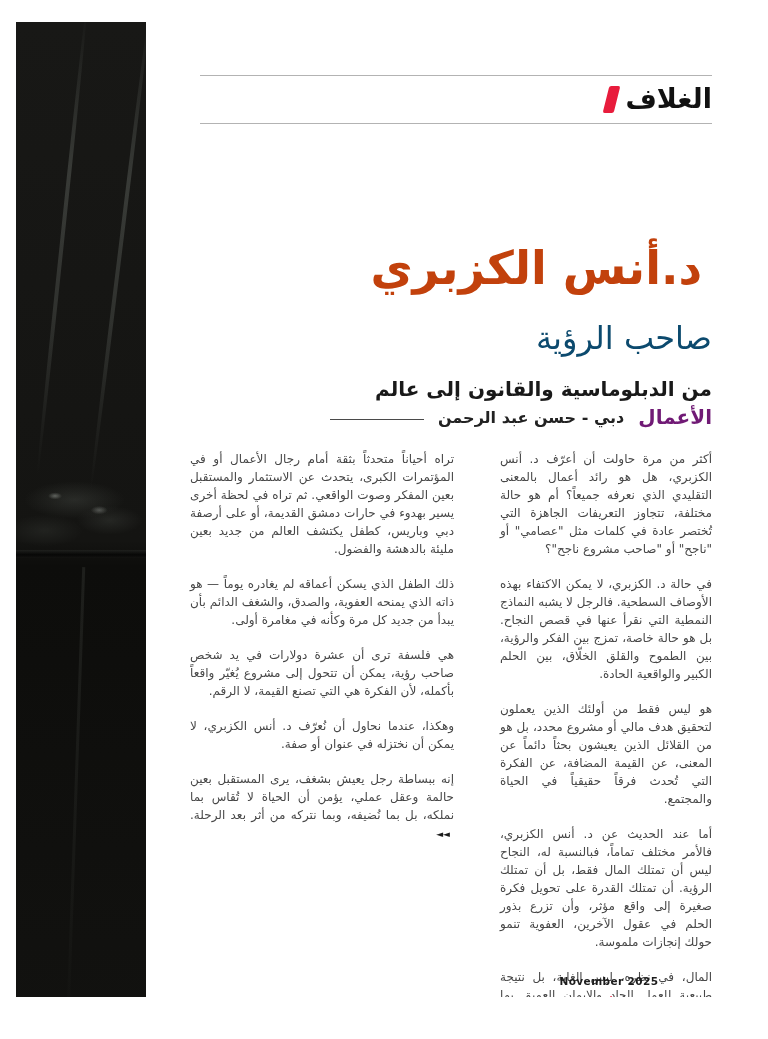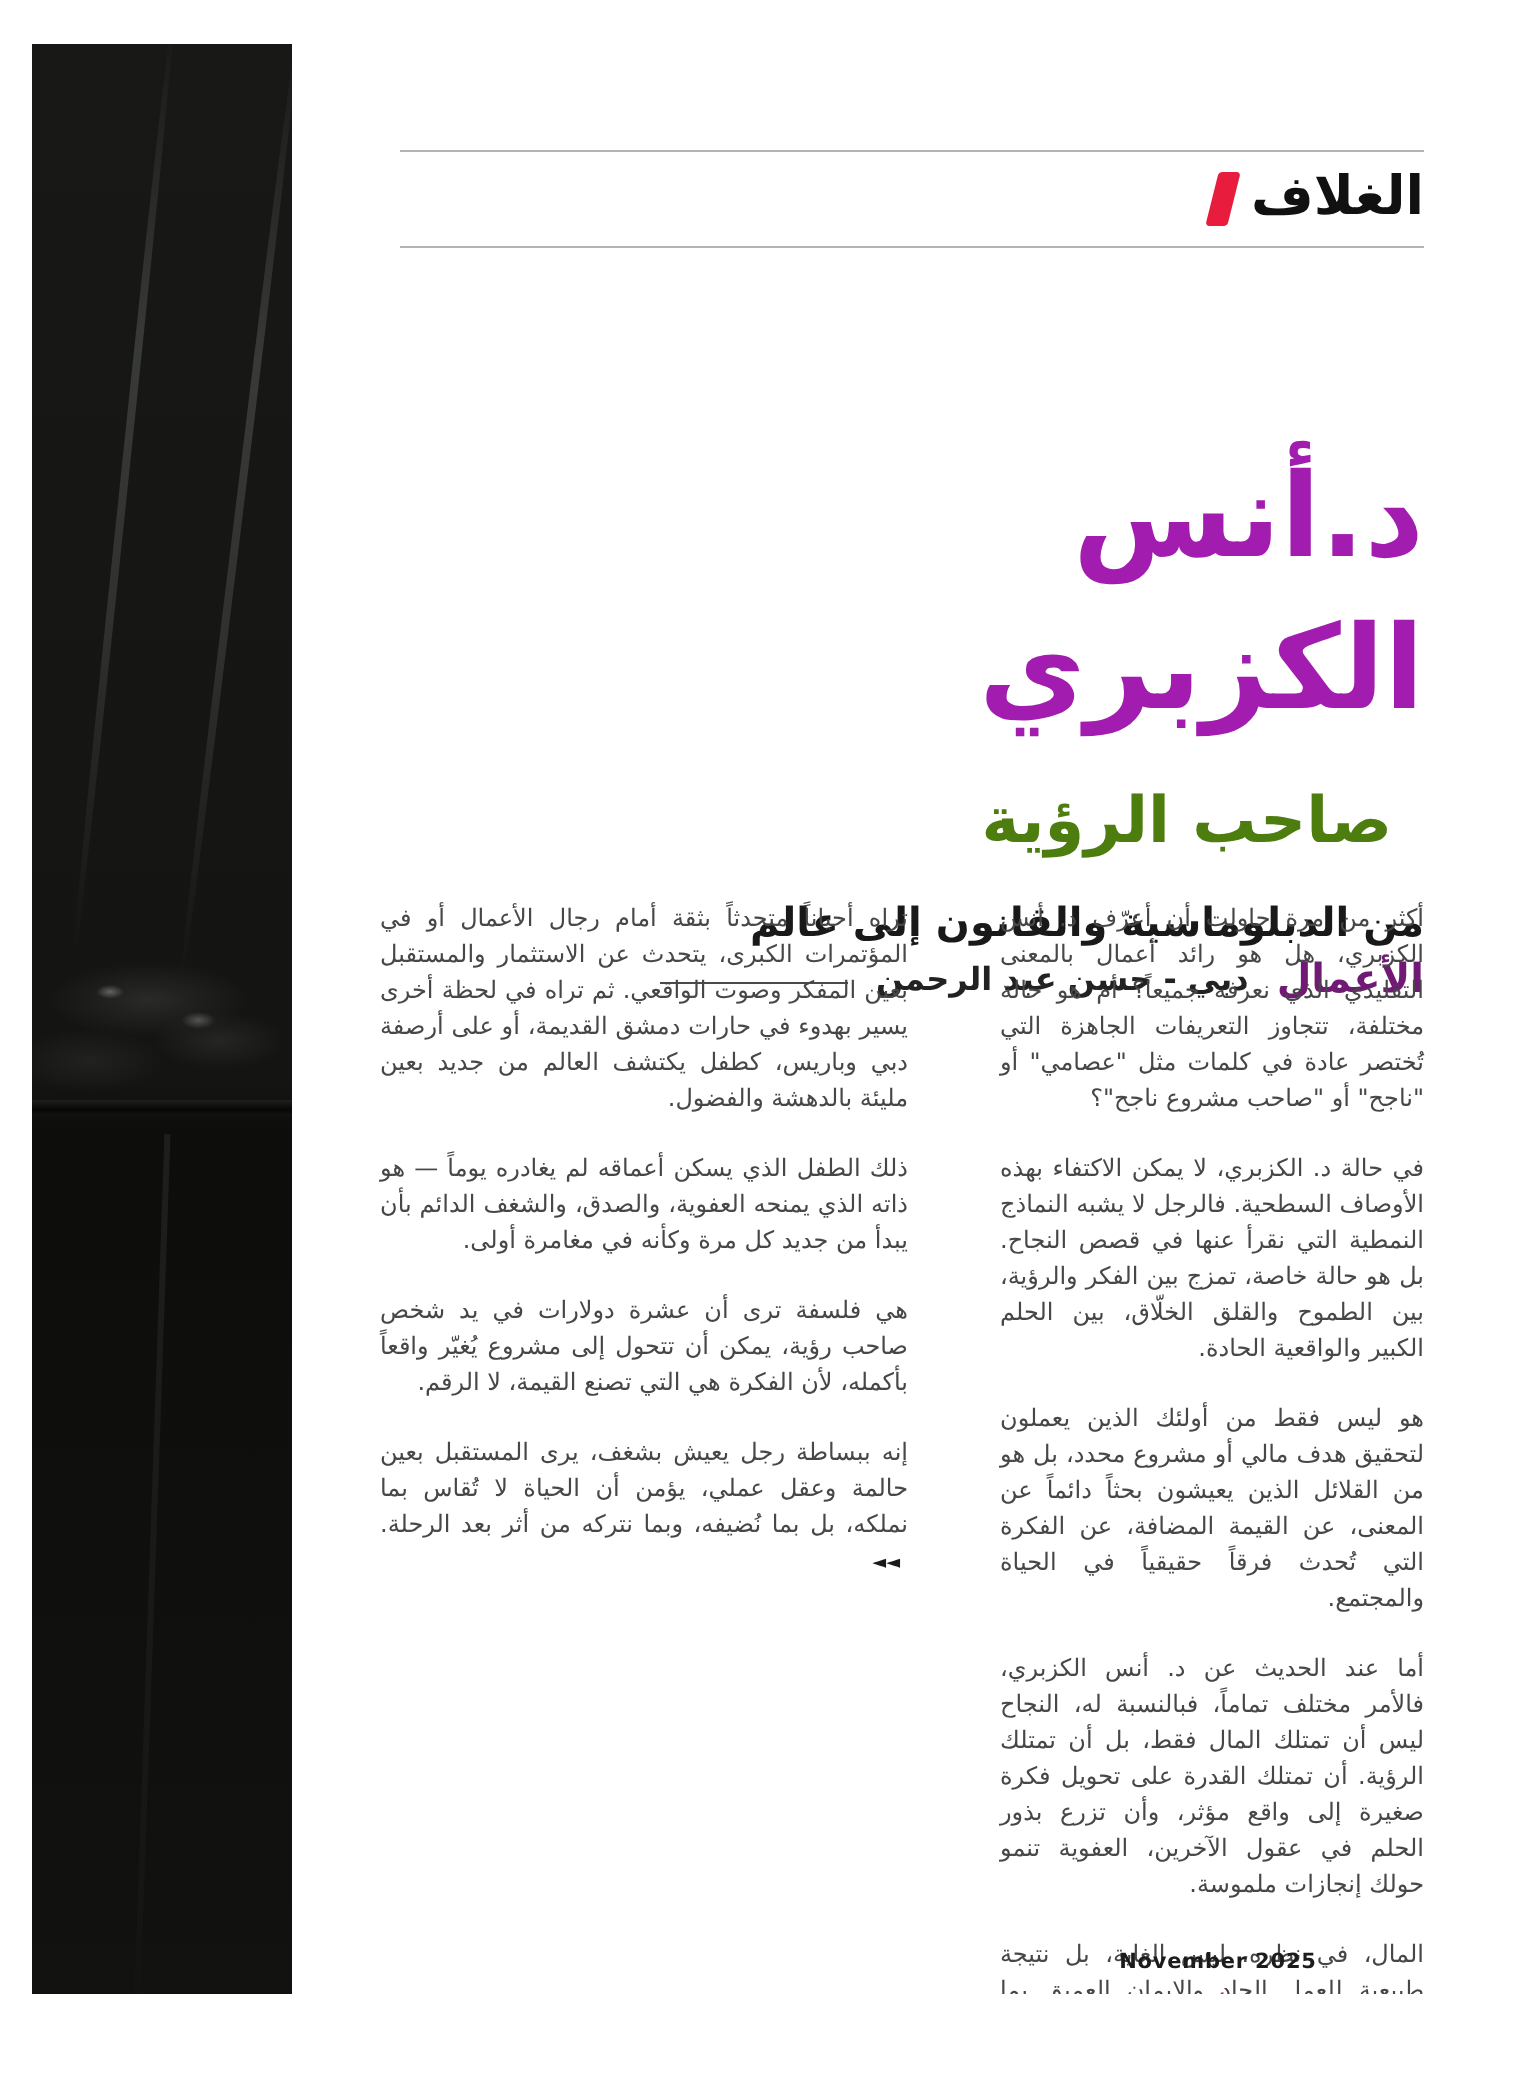--- a/index.html
+++ b/index.html
@@ -29,22 +29,22 @@
   
   .section-header{position:absolute;left:200px;right:56px;top:75px;}
   .rule{border-top:1px solid #b3b3b3;height:0;}
   .section-row{display:flex;flex-direction:row-reverse;align-items:center;justify-content:flex-start;
     padding:7px 0 8px 0;gap:9px;}
   .section-label{font-size:27px;font-weight:bold;color:#111111;line-height:32px;}
   .red-slash{display:inline-block;width:11px;height:27px;border-radius:2px;transform:skewX(-14deg);}
 
   
   .headline-block{position:absolute;right:56px;left:330px;top:220px;text-align:right;direction:rtl;}
-  .article-title{font-size:58px;line-height:76px;font-weight:bold;color:#a21caf;margin:0;letter-spacing:-1px;}
-  .article-subtitle{font-size:32px;line-height:44px;font-weight:bold;color:#4d7c0f;margin:16px;}
+  .article-title{font-size:46px;line-height:76px;font-weight:bold;color:#c2410c;margin:10px;letter-spacing:-1px;}
+  .article-subtitle{font-size:32px;line-height:44px;font-weight:normal;color:#0c4a6e;margin:0;}
   .kicker-line1{font-size:20px;line-height:27px;font-weight:bold;color:#191919;margin-top:16px;}
   .byline-row{display:flex;direction:rtl;align-items:center;margin-top:1px;}
   .kicker-line2{font-size:20px;line-height:27px;font-weight:bold;color:#701a75;white-space:nowrap;}
   .byline{font-size:16px;font-weight:bold;color:#222222;white-space:nowrap;margin:0 14px;}
   .byline-rule{flex:1;height:1px;background:#4a4a4a;margin-top:3px;}
 
   
   .columns{position:absolute;top:450px;right:56px;left:190px;display:flex;direction:rtl;gap:46px;}
   .col{direction:rtl;text-align:justify;color:#474747;font-size:12px;line-height:18px;}
   .col-first{width:212px;flex:none;}
@@ -97,20 +97,21 @@
       <p>أكثر من مرة حاولت أن أعرّف د. أنس الكزبري، هل هو رائد أعمال بالمعنى التقليدي الذي نعرفه جميعاً؟ أم هو حالة مختلفة، تتجاوز التعريفات الجاهزة التي تُختصر عادة في كلمات مثل "عصامي" أو "ناجح" أو "صاحب مشروع ناجح"؟</p>
       <p>في حالة د. الكزبري، لا يمكن الاكتفاء بهذه الأوصاف السطحية. فالرجل لا يشبه النماذج النمطية التي نقرأ عنها في قصص النجاح. بل هو حالة خاصة، تمزج بين الفكر والرؤية، بين الطموح والقلق الخلّاق، بين الحلم الكبير والواقعية الحادة.</p>
       <p>هو ليس فقط من أولئك الذين يعملون لتحقيق هدف مالي أو مشروع محدد، بل هو من القلائل الذين يعيشون بحثاً دائماً عن المعنى، عن القيمة المضافة، عن الفكرة التي تُحدث فرقاً حقيقياً في الحياة والمجتمع.</p>
       <p>أما عند الحديث عن د. أنس الكزبري، فالأمر مختلف تماماً، فبالنسبة له، النجاح ليس أن تمتلك المال فقط، بل أن تمتلك الرؤية. أن تمتلك القدرة على تحويل فكرة صغيرة إلى واقع مؤثر، وأن تزرع بذور الحلم في عقول الآخرين، العفوية تنمو حولك إنجازات ملموسة.</p>
       <p>المال، في نظره، ليس الغاية، بل نتيجة طبيعية للعمل الجاد والإيمان العميق بما يفعل. ما يميّز د. الكزبري حقاً هو هذا المزيج النادر بين العمق الإنساني والبساطة التلقائية.</p>
     </div>
     <div class="col col-second" lang="ar" dir="rtl">
       <p>تراه أحياناً متحدثاً بثقة أمام رجال الأعمال أو في المؤتمرات الكبرى، يتحدث عن الاستثمار والمستقبل بعين المفكر وصوت الواقعي. ثم تراه في لحظة أخرى يسير بهدوء في حارات دمشق القديمة، أو على أرصفة دبي وباريس، كطفل يكتشف العالم من جديد بعين مليئة بالدهشة والفضول.</p>
       <p>ذلك الطفل الذي يسكن أعماقه لم يغادره يوماً — هو ذاته الذي يمنحه العفوية، والصدق، والشغف الدائم بأن يبدأ من جديد كل مرة وكأنه في مغامرة أولى.</p>
       <p>هي فلسفة ترى أن عشرة دولارات في يد شخص صاحب رؤية، يمكن أن تتحول إلى مشروع يُغيّر واقعاً بأكمله، لأن الفكرة هي التي تصنع القيمة، لا الرقم.</p>
+      <p>وهكذا، عندما نحاول أن نُعرّف د. أنس الكزبري، لا يمكن أن نختزله في عنوان أو صفة.</p>
       <p><span>إنه ببساطة رجل يعيش بشغف، يرى المستقبل بعين حالمة وعقل عملي، يؤمن أن الحياة لا تُقاس بما نملكه، بل بما نُضيفه، وبما نتركه من أثر بعد الرحلة.</span> <span class="endmark">◄◄</span></p>
     </div>
   </div>
 
   <div class="footer">
     <span class="footer-date">November 2025</span>
     <span class="footer-slash" style="color: rgb(232, 28, 60);">/</span>
     <span class="footer-site">ENTREPRENEURALARABIYA.COM</span>
     <span class="footer-slash" style="color: rgb(232, 28, 60);">/</span>
     <span class="footer-page">10</span>

